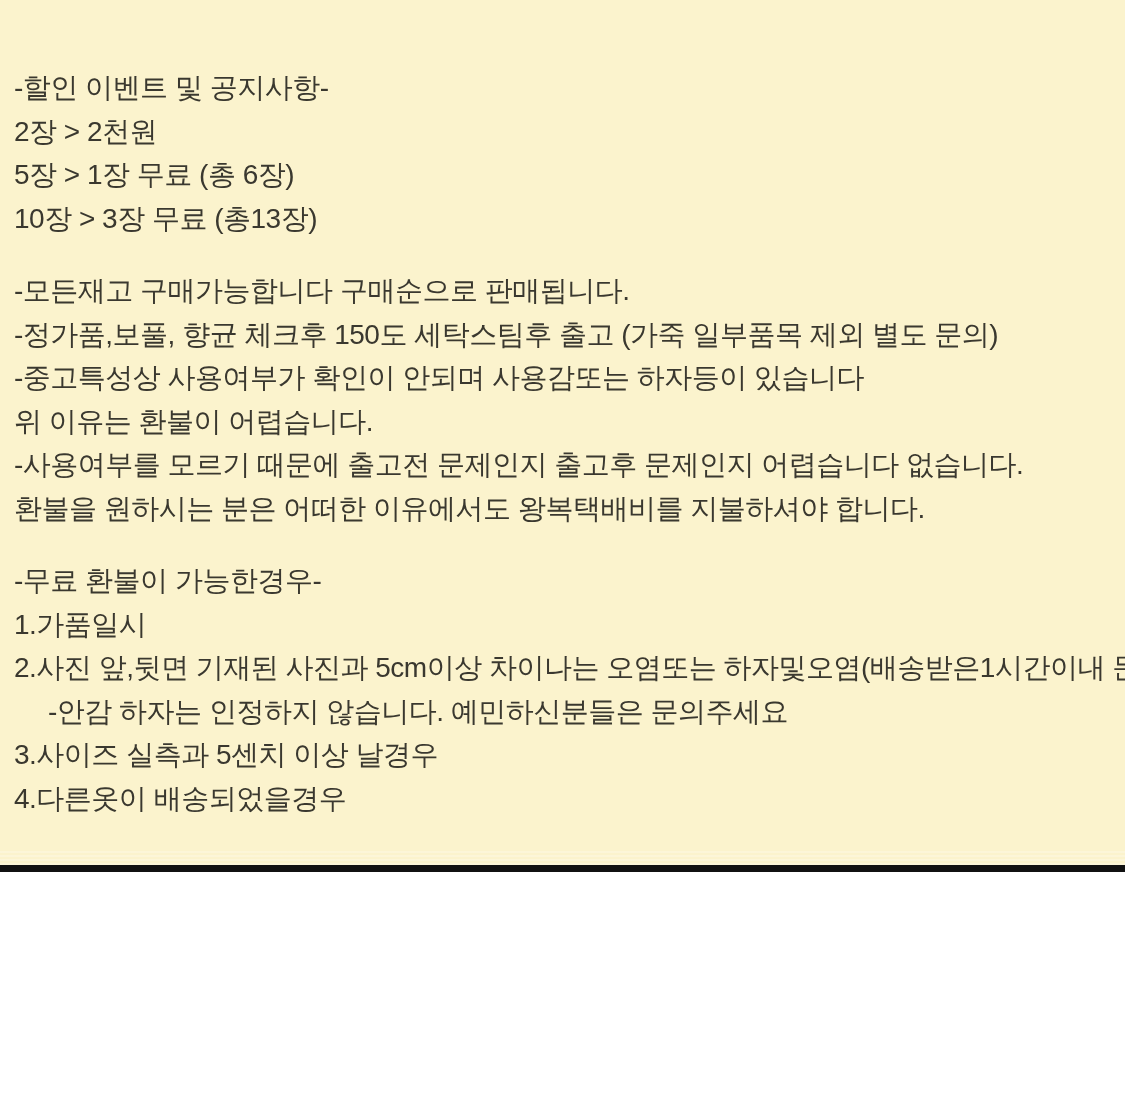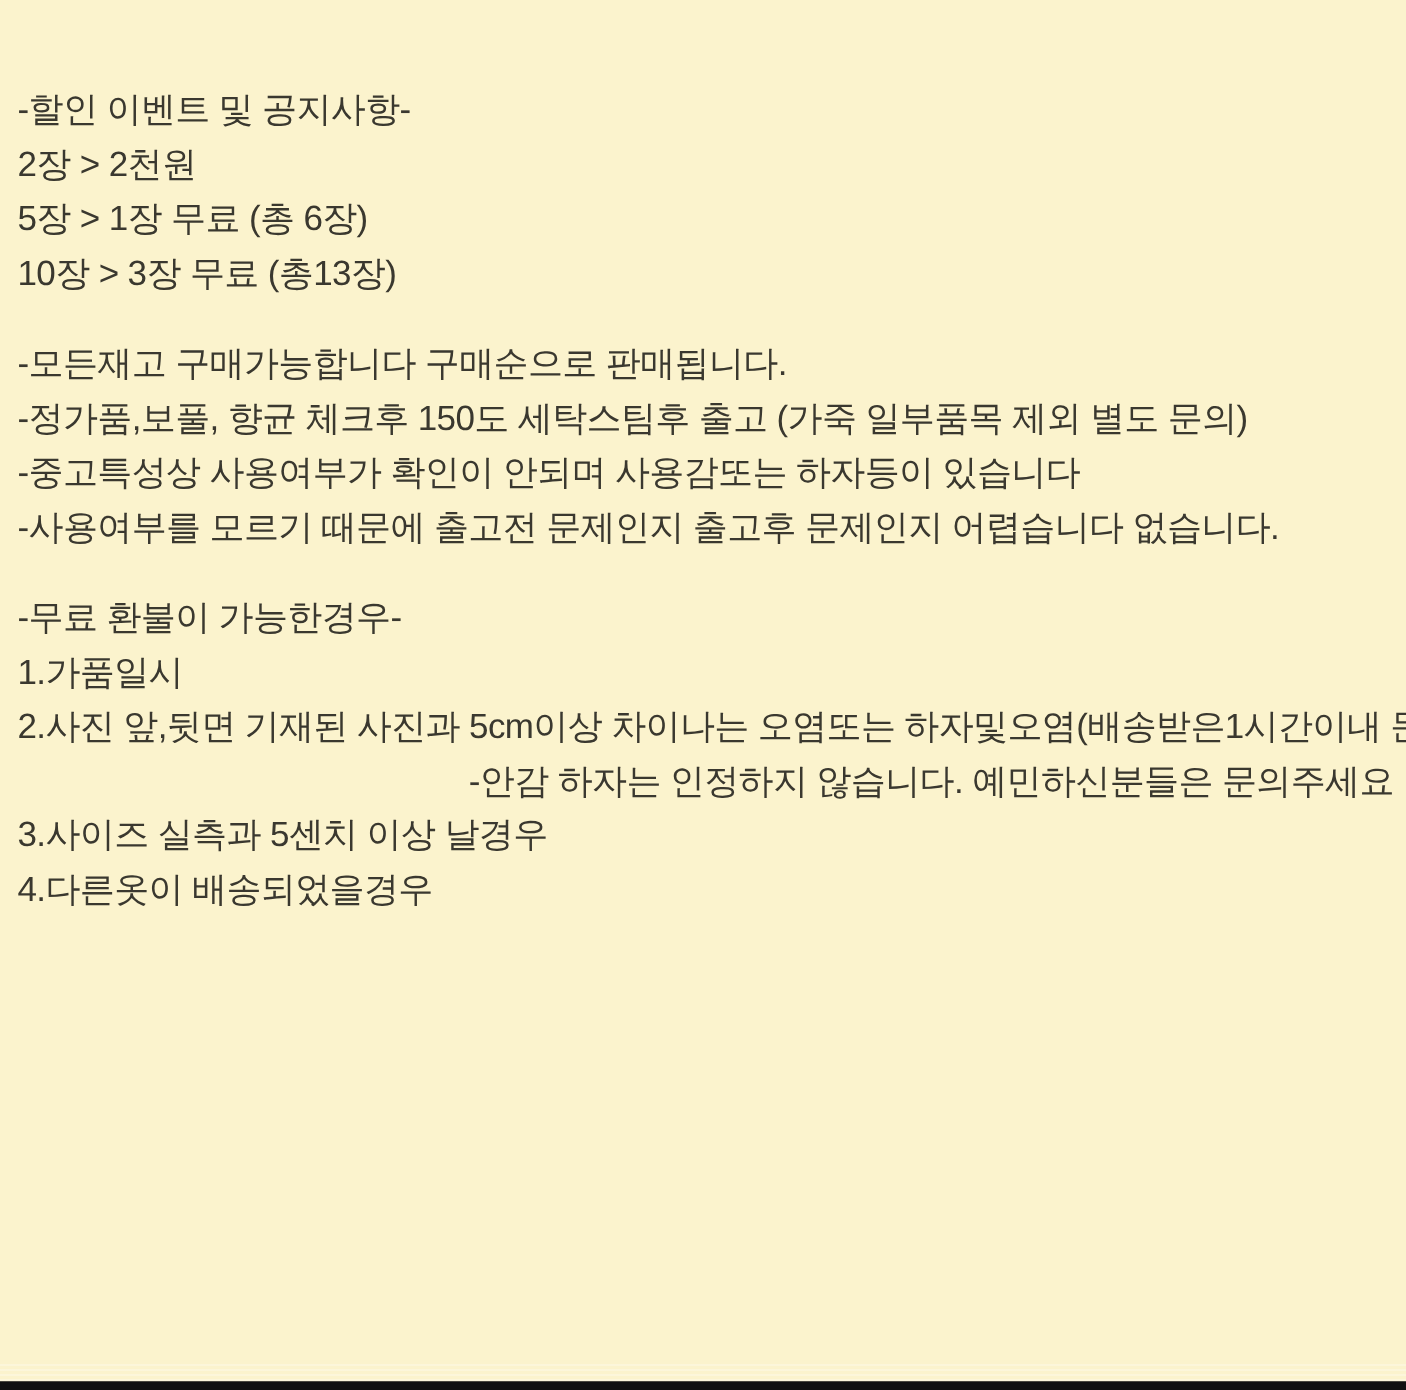--- a/index.html
+++ b/index.html
@@ -8,40 +8,39 @@
   }
   body {
     width: 1125px;
     height: 1112px;
     overflow: hidden;
     font-family: "Liberation Sans", "DejaVu Sans", sans-serif;
   }
   .page {
     position: relative;
     width: 1125px;
-    height: 1112px;
+    height: 872px;
     background: var(--bg, #fbf3cd);
   }
   .content {
     position: absolute;
     top: 66px;
     left: 14px;
     right: 10px;
     color: var(--fg, #3a382f);
     font-size: 28px;
     font-weight: 500;
     letter-spacing: -0.5px;
   }
   .line {
     line-height: 43.5px;
     white-space: nowrap;
   }
   .line.indented {
     padding-left: 34px;
-    text-align: right;
   }
   .spacer {
     height: 29px;
   }
   .stripes {
     position: absolute;
     left: 0;
     right: 0;
     bottom: 7px;
     height: 16px;
@@ -71,21 +70,23 @@
     <div class="line">-할인 이벤트 및 공지사항-</div>
     <div class="line">2장 &gt; 2천원</div>
     <div class="line">5장 &gt; 1장 무료 (총 6장)</div>
     <div class="line">10장 &gt; 3장 무료 (총13장)</div>
 
     <div class="spacer"></div>
 
     <div class="line">-모든재고 구매가능합니다 구매순으로 판매됩니다.</div>
     <div class="line">-정가품,보풀, 향균 체크후 150도 세탁스팀후 출고 (가죽 일부품목 제외 별도 문의)</div>
     <div class="line">-중고특성상 사용여부가 확인이 안되며 사용감또는 하자등이 있습니다</div>
+    <div class="line">위 이유는 환불이 어렵습니다.</div>
     <div class="line">-사용여부를 모르기 때문에 출고전 문제인지 출고후 문제인지 어렵습니다 없습니다.</div>
+    <div class="line">환불을 원하시는 분은 어떠한 이유에서도 왕복택배비를 지불하셔야 합니다.</div>
 
     <div class="spacer"></div>
 
     <div class="line">-무료 환불이 가능한경우-</div>
     <div class="line">1.가품일시</div>
     <div class="line">2.사진 앞,뒷면 기재된 사진과 5cm이상 차이나는 오염또는 하자및오염(배송받은1시간이내 문의)</div>
     <div class="line indented">-안감 하자는 인정하지 않습니다. 예민하신분들은 문의주세요</div>
     <div class="line">3.사이즈 실측과 5센치 이상 날경우</div>
     <div class="line">4.다른옷이 배송되었을경우</div>
 

